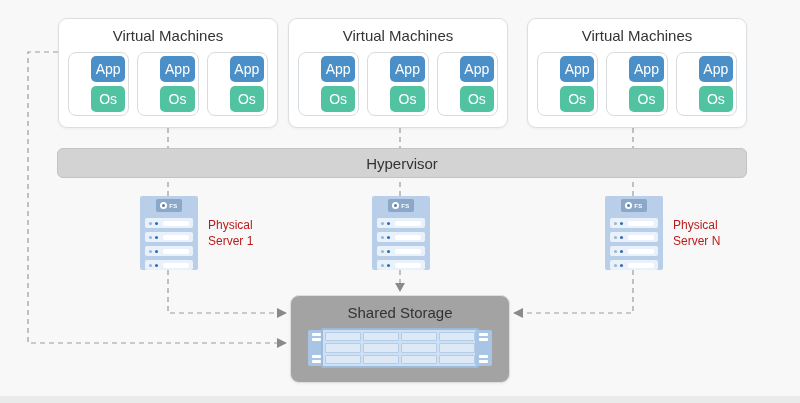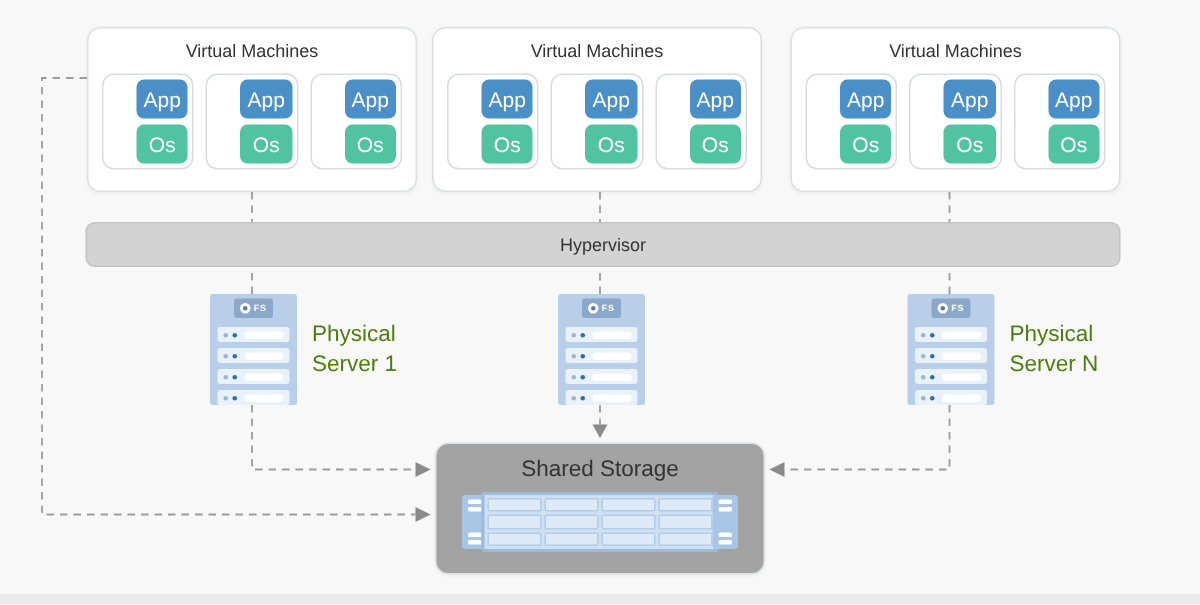--- a/index.html
+++ b/index.html
@@ -14,36 +14,36 @@
   .connectors { position:absolute; left:0; top:0; z-index:1; }
   .dashline { fill:none; stroke:#9c9c9c; stroke-width:1.2; stroke-dasharray:5 4; }
   .arrowhead { fill:#8a8a8a; stroke:none; }
 
   
   .vm-card {
     position:absolute; top:18px; width:220px; height:110px; z-index:2;
     background:#fff; border:1px solid #dcdfe1; border-radius:9px;
     box-shadow:0 1px 3px rgba(0,0,0,0.05); box-sizing:border-box;
   }
-  .vm-title { text-align:center; font-size:12px; color:#333; padding-top:8px; }
+  .vm-title { text-align:center; font-size:15px; color:#333; padding-top:8px; }
   .vm-units { display:flex; justify-content:center; gap:8px; padding:8px 9px 0; }
   .vm-unit {
     flex:1; background:#fff; border:1px solid #d9dcde; border-radius:8px;
     padding:3px; display:flex; flex-direction:column; gap:4px; box-sizing:border-box;
   }
   .chip { height:26px; line-height:26px; border-radius:5px; text-align:center; color:#fff; font-size:14px;margin-left:19px; }
   .chip.app { background:var(--app_blue,#4a8fc7); }
   .chip.os  { background:var(--os_teal,#52c3a1); }
 
   
   .hypervisor {
     position:absolute; left:57px; top:148px; width:690px; height:30px; z-index:2;
     background:var(--hypervisor_gray,#d3d3d3); border:1px solid #c3c3c3; border-radius:6px;
     box-sizing:border-box; display:flex; align-items:center; justify-content:center;
-    font-size:12px; color:#333;
+    font-size:15px; color:#333;
   }
 
   
   .server { position:absolute; top:196px; z-index:2; display:flex; gap:10px; align-items:center; }
   .server-icon {
     width:58px; height:74px; background:var(--server_blue,#b9cfe9); border-radius:2px;
     display:flex; flex-direction:column; align-items:center; padding-top:3px;
     box-sizing:border-box; overflow:hidden; flex:0 0 auto;
   }
   .server-badge {
@@ -54,21 +54,21 @@
   .badge-circle::after { content:""; position:absolute; left:2px; top:2px; width:3px; height:3px; border-radius:50%; background:#5b7ca3; }
   .badge-text { color:#fff; font-size:6px; font-weight:bold; letter-spacing:0.5px; }
   .server-row {
     width:48px; height:10px; background:#e9f1fa; border-radius:2px; margin-top:4px; flex:0 0 auto;
     display:flex; align-items:center; padding:0 4px; box-sizing:border-box; gap:3px;
   }
   .dot { width:3px; height:3px; border-radius:50%; flex:0 0 auto; }
   .dot.d1 { background:#9fb4cf; }
   .dot.d2 { background:#2e6db4; }
   .server-bar { flex:1; height:5px; background:#fff; border-radius:2px; margin-left:2px; }
-  .server-label { font-size:15px; color:#4d7c0f; width:74px; line-height:1.35; }
+  .server-label { font-size:12px; color:#b91c1c; width:74px; line-height:1.35; }
 
   
   .storage-card {
     position:absolute; left:290px; top:295px; width:220px; height:88px; z-index:2;
     background:#a3a3a3; border:1px solid #dcdfe1; border-radius:9px;
     box-shadow:0 1px 3px rgba(0,0,0,0.05); box-sizing:border-box;
   }
   .storage-title { text-align:center; font-size:15px; color:#333; padding-top:8px; }
   .storage-icon { position:relative; width:184px; height:40px; margin:7px auto 0; }
   .ear {

